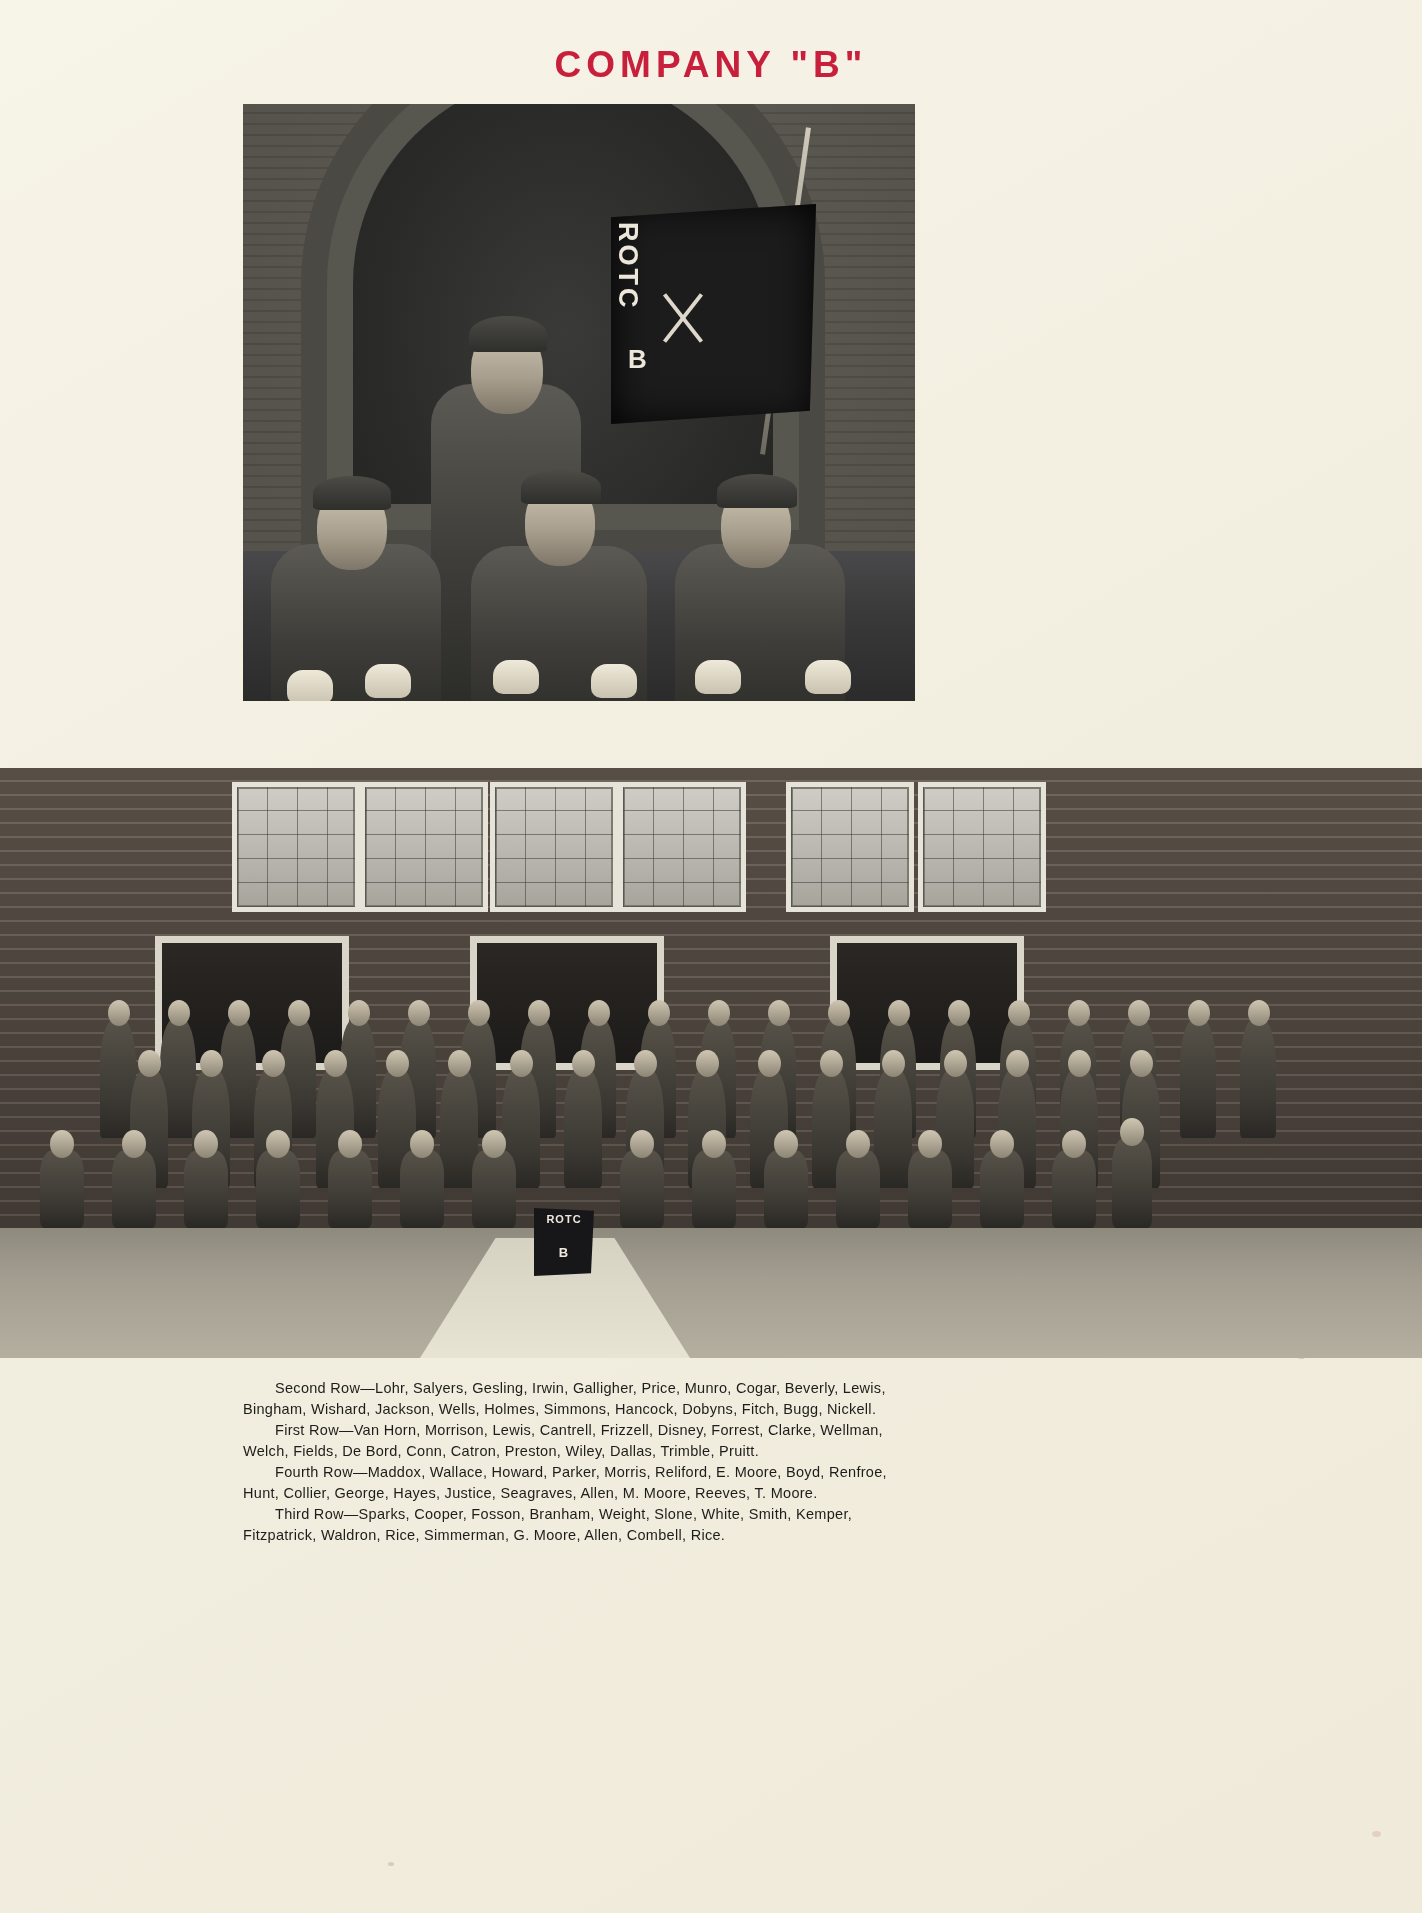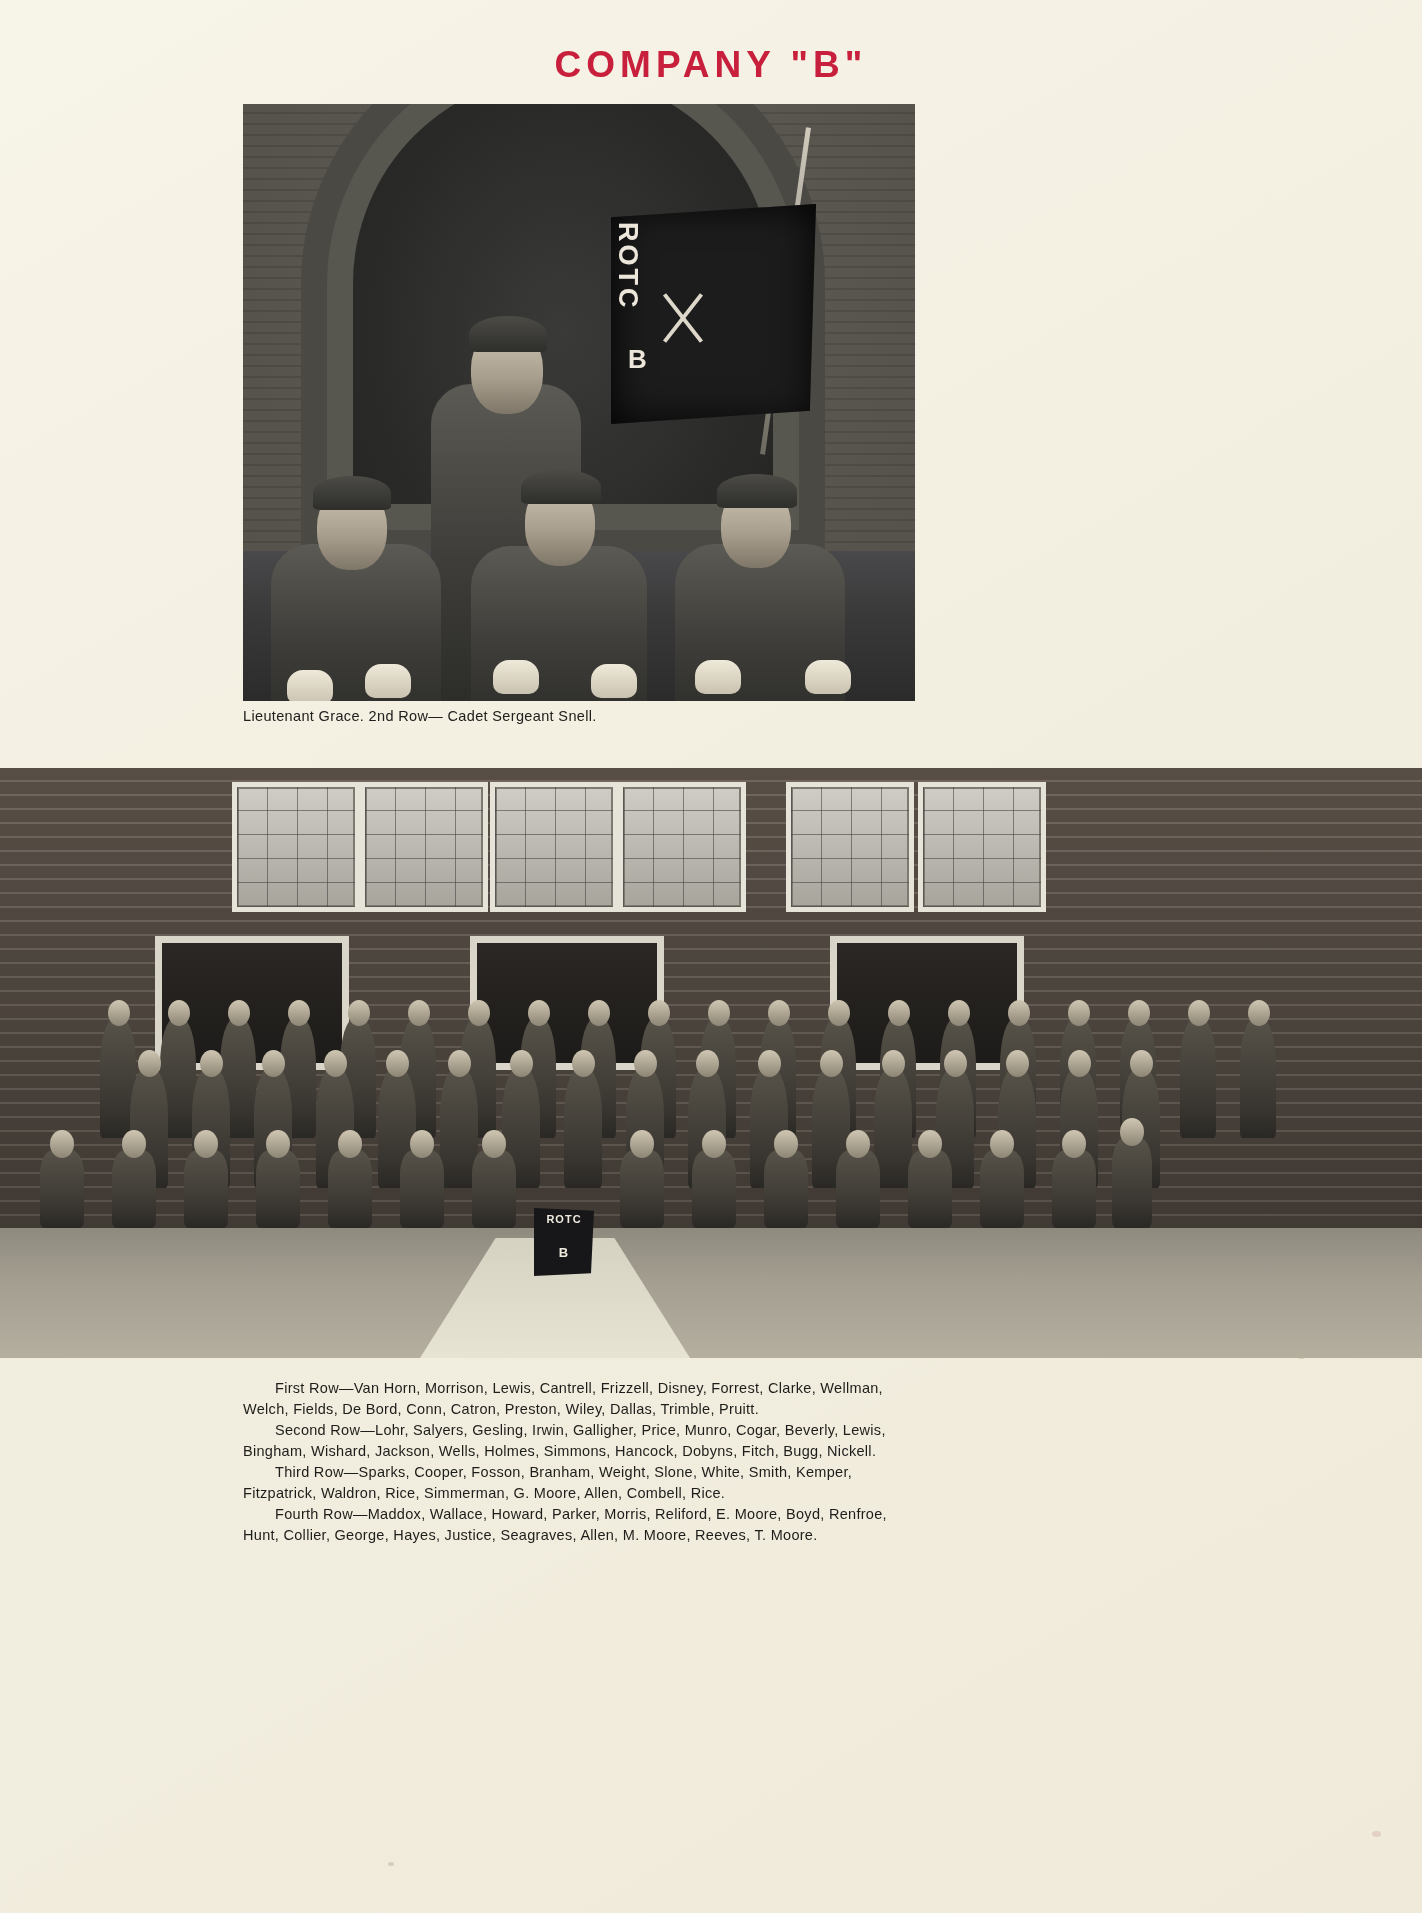--- a/index.html
+++ b/index.html
@@ -284,21 +284,20 @@
 
     <div class="glove" style="left:44px;top:566px;"></div>
     <div class="glove" style="left:122px;top:560px;"></div>
     <div class="glove" style="left:250px;top:556px;"></div>
     <div class="glove" style="left:348px;top:560px;"></div>
     <div class="glove" style="left:452px;top:556px;"></div>
     <div class="glove" style="left:562px;top:556px;"></div>
   </div>
 
   <div class="caption-top">
-    <div>Lieutenant Grace. 2nd Row— Cadet Sergeant Snell.</div>
   </div>
 
   <div class="photo-bottom">
     <div class="brick"></div>
 
     <div class="win" style="left:232px;"></div>
     <div class="win" style="left:360px;"></div>
     <div class="win" style="left:490px;"></div>
     <div class="win" style="left:618px;"></div>
     <div class="win" style="left:786px;"></div>
@@ -424,22 +423,22 @@
       <div class="troop-head" style="left:1120px;top:350px;width:24px;height:28px;"></div>
     </div>
 
     <div class="guidon">
       <span class="g1">ROTC</span>
       <span class="g2">B</span>
     </div>
   </div>
 
   <div class="caption-bottom">
+    <p>Second Row—Lohr, Salyers, Gesling, Irwin, Galligher, Price, Munro, Cogar, Beverly, Lewis, Bingham, Wishard, Jackson, Wells, Holmes, Simmons, Hancock, Dobyns, Fitch, Bugg, Nickell.</p>
     <p>First Row—Van Horn, Morrison, Lewis, Cantrell, Frizzell, Disney, Forrest, Clarke, Wellman, Welch, Fields, De Bord, Conn, Catron, Preston, Wiley, Dallas, Trimble, Pruitt.</p>
-    <p>Second Row—Lohr, Salyers, Gesling, Irwin, Galligher, Price, Munro, Cogar, Beverly, Lewis, Bingham, Wishard, Jackson, Wells, Holmes, Simmons, Hancock, Dobyns, Fitch, Bugg, Nickell.</p>
+    <p>Fourth Row—Maddox, Wallace, Howard, Parker, Morris, Reliford, E. Moore, Boyd, Renfroe, Hunt, Collier, George, Hayes, Justice, Seagraves, Allen, M. Moore, Reeves, T. Moore.</p>
     <p>Third Row—Sparks, Cooper, Fosson, Branham, Weight, Slone, White, Smith, Kemper, Fitzpatrick, Waldron, Rice, Simmerman, G. Moore, Allen, Combell, Rice.</p>
-    <p>Fourth Row—Maddox, Wallace, Howard, Parker, Morris, Reliford, E. Moore, Boyd, Renfroe, Hunt, Collier, George, Hayes, Justice, Seagraves, Allen, M. Moore, Reeves, T. Moore.</p>
   </div>
 
   <div class="speck" style="left:1298px;top:1355px;width:7px;height:4px;"></div>
   <div class="speck" style="left:1372px;top:1831px;width:9px;height:6px;background:#d9b6ae;"></div>
   <div class="speck" style="left:388px;top:1862px;width:6px;height:4px;"></div>
 </div>
 
 </body></html>

